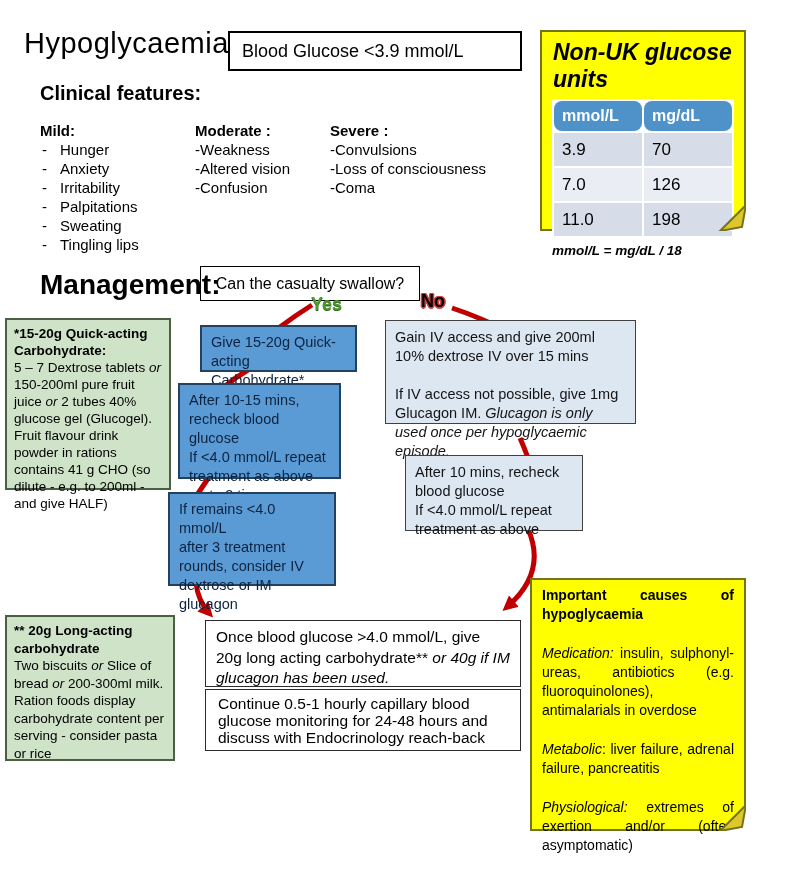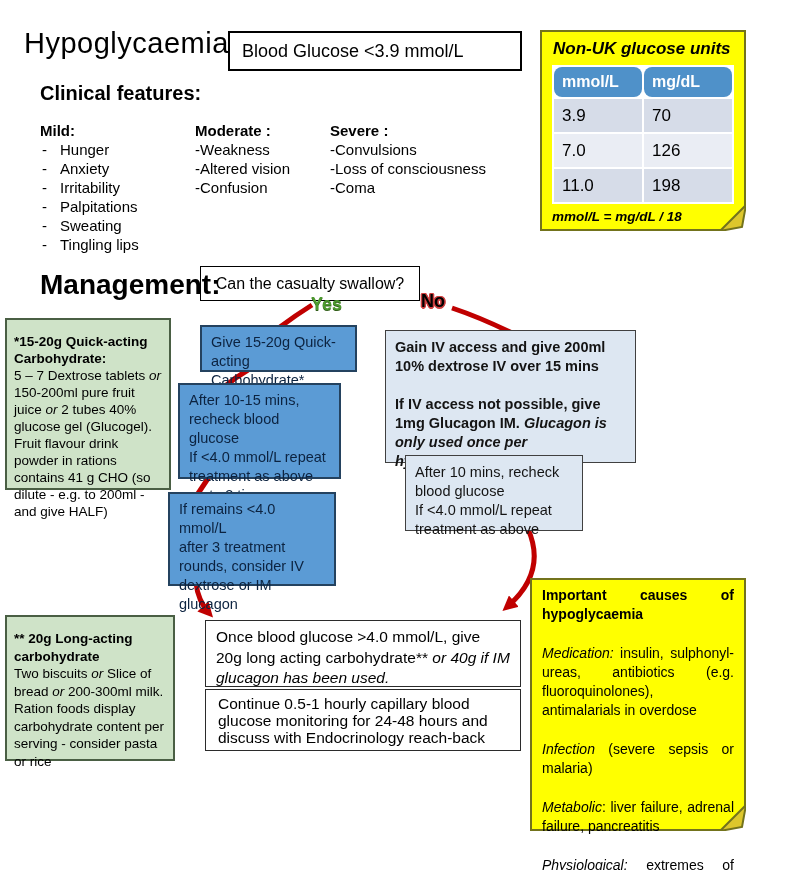--- a/index.html
+++ b/index.html
@@ -19,21 +19,21 @@
   .feature-col{top:121px;font-size:15px;line-height:19px;}
   .col-mild{left:40px;}
   .col-moderate{left:195px;}
   .col-severe{left:330px;}
   .feature-label{font-weight:bold;}
   .mild-item .dash{display:inline-block;width:18px;padding-left:2px;}
 
   
   .note{background:#ffff00;border:2px solid #73731c;box-sizing:border-box;}
   .note1{left:540px;top:30px;width:206px;height:201px;}
-  .note1-title{font-style:italic;font-weight:600;font-size:17px;margin:7px 3px 6px 11px;}
+  .note1-title{font-style:italic;font-weight:600;font-size:23px;margin:7px 3px 6px 11px;}
   .units-table{margin-left:10px;border-collapse:separate;border-spacing:2px;background:#fff;}
   .units-table th{background:#4f91c9;color:#fff;font-weight:bold;font-size:16px;
                   text-align:left;padding:4px 8px;width:72px;height:22px;border-radius:8px;}
   .units-table td{font-size:17px;padding:6px 8px;height:21px;}
   .row-a td{background:#d6dce8;}
   .row-b td{background:#eaedf4;}
   .note1-footnote{font-style:italic;font-weight:600;font-size:13.5px;margin:5px 0 0 10px;}
   .fold{position:absolute;right:-2px;bottom:-2px;width:36px;height:36px;}
 
   .note2{left:530px;top:578px;width:216px;height:253px;padding:6px 10px;}
@@ -43,26 +43,26 @@
 
   
   .white-box{background:#fff;border:1.5px solid #2b2b2b;box-sizing:border-box;}
   .swallow-box{left:200px;top:266px;width:218px;height:33px;display:flex;
                align-items:center;justify-content:center;font-size:16px;border:1.5px solid #000;}
   .blue-box{background:#5b9bd5;border:2px solid #24425f;color:#0c2340;
             box-sizing:border-box;padding:6px 9px;font-size:14.5px;line-height:19px;}
   .lightblue-box{background:#dde7f2;border:1.5px solid #404040;color:#141414;
             box-sizing:border-box;padding:7px 9px;font-size:14.5px;line-height:19px;}
   .green-box{background:#cfe3c8;border:2px solid #4a5f44;box-sizing:border-box;
-            padding:13px 7px;font-size:13.5px;line-height:17px;}
+            padding:5px 7px;font-size:13.5px;line-height:17px;}
   .green-box .gtitle{font-weight:bold;}
   .green1{left:5px;top:318px;width:166px;height:172px;}
   .green2{left:5px;top:615px;width:170px;height:146px;line-height:17.5px;}
   .give-box{left:200px;top:325px;width:157px;height:47px;}
-  .gain-box{left:385px;top:330px;width:251px;height:133px;font-weight:bold;}
+  .gain-box{left:385px;top:320px;width:251px;height:104px;}
   .recheck-left-box{left:178px;top:383px;width:163px;height:96px;}
   .recheck-right-box{left:405px;top:455px;width:178px;height:76px;}
   .remains-box{left:168px;top:492px;width:168px;height:94px;}
   .once-box{left:205px;top:620px;width:316px;height:67px;padding:6px 10px;
             font-size:15.5px;line-height:20.5px;}
   .continue-box{left:205px;top:689px;width:316px;height:62px;padding:5px 12px;
             font-size:15.5px;line-height:17px;}
   .pre{white-space:pre-line;}
   .italic{font-style:italic;}
 
@@ -201,21 +201,20 @@
   </div>
 
   <div class="abs white-box once-box">
     <span>Once blood glucose &gt;4.0 mmol/L, give 20g long acting carbohydrate** </span><span class="italic">or 40g if IM glucagon has been used</span><span class="italic">.</span>
   </div>
   <div class="abs white-box continue-box">Continue 0.5-1 hourly capillary blood glucose monitoring for 24-48 hours and discuss with Endocrinology reach-back</div>
 
   <div class="abs note note2">
     <div class="causes-title">Important causes of hypoglycaemia</div>
     <div class="seg"><span class="lead">Medication:</span><span> insulin, sulphonyl-ureas, antibiotics (e.g. fluoroquinolones), antimalarials in overdose</span></div>
-    <div class="seg"><span class="lead">Infection</span><span> (severe sepsis or malaria)</span></div>
     <div class="seg"><span class="lead">Metabolic</span><span>: liver failure, adrenal failure, pancreatitis</span></div>
     <div class="seg"><span class="lead">Physiological:</span><span> extremes of exertion and/or (often asymptomatic)</span></div>
     <svg class="fold" viewBox="0 0 36 36">
       <polygon points="10,36 36,10 36,36" fill="#ffffff"></polygon>
       <polygon points="10,36 36,10 32,32" fill="#ddc72c" stroke="#73731c" stroke-width="2"></polygon>
     </svg>
   </div>
 
 </div>
 

